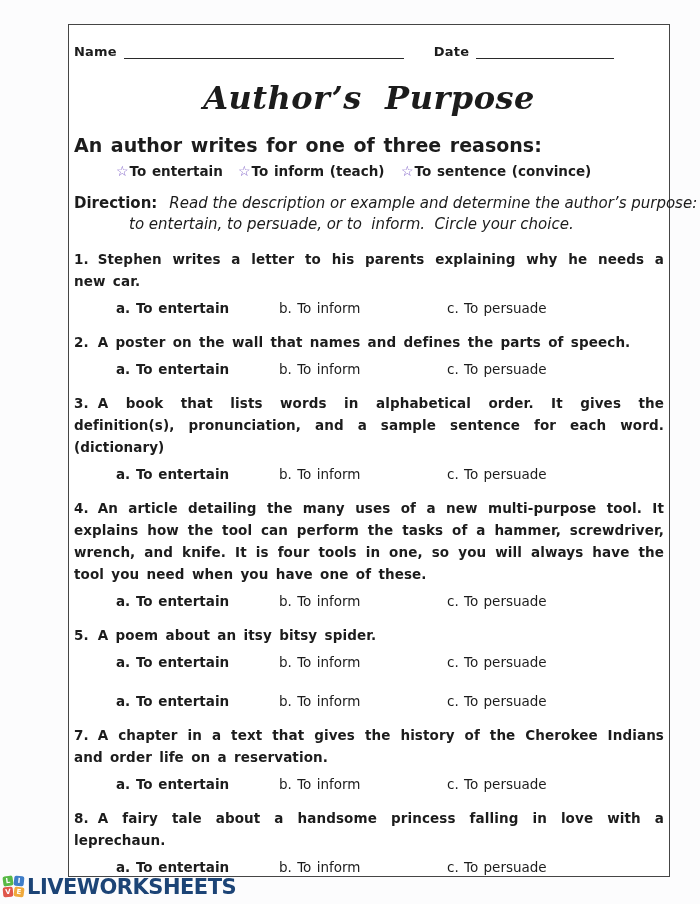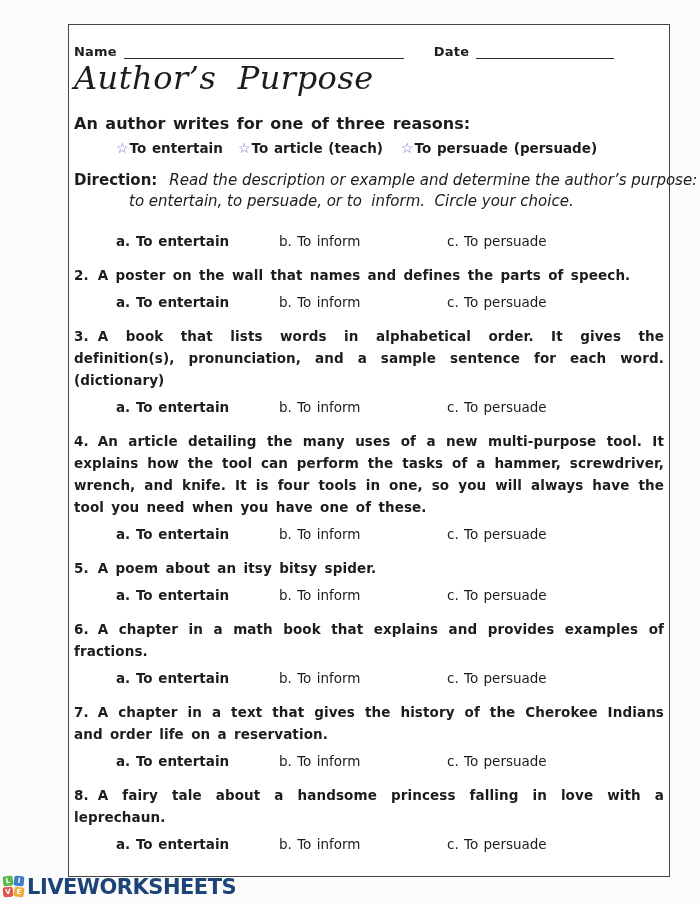--- a/index.html
+++ b/index.html
@@ -33,32 +33,33 @@
   .blank {
     display:inline-block;
     border-bottom:1.5px solid #2a2a2a;
     height:15px;
   }
   .blank.name { width:280px; margin-left:7px; }
   .blank.date { width:138px; margin-left:7px; }
   .hdr-gap { width:30px; }
   
   .title {
-    text-align:left;
+    margin-top:20px;
+    text-align:center;
     font-family:"DejaVu Serif", serif;
     font-style:italic;
-    font-weight:normal;
+    font-weight:bold;
     font-size:32px;
     white-space:pre;
     letter-spacing:.5px;
   }
   
   .intro-lead {
     margin-top:17px;
-    font-size:16px;
+    font-size:19px;
     font-weight:bold;
     word-spacing:2px;
   }
   .reasons-row {
     display:flex;
     padding-left:42px;
     margin-top:7px;
     font-size:13.5px;
     font-weight:bold;
     word-spacing:1px;
@@ -157,36 +158,37 @@
 
   <div class="intro-lead">An author writes for one of three reasons:</div>
 
   <div class="reasons-row">
     <span class="reason r0">
       <span class="star">☆</span>
       <span>To entertain</span>
     </span>
     <span class="reason r1">
       <span class="star">☆</span>
-      <span>To article (teach)</span>
+      <span>To inform (teach)</span>
     </span>
     <span class="reason r2">
       <span class="star">☆</span>
-      <span>To persuade (persuade)</span>
+      <span>To sentence (convince)</span>
     </span>
   </div>
 
   <div class="direction">
     <div>
       <span class="direction-label">Direction:</span><span class="direction-text">Read the description or example and determine the author’s purpose:</span>
     </div>
     <div class="direction-line2">to entertain, to persuade, or to  inform.  Circle your choice.</div>
   </div>
 
   <div class="question-block">
+    <p class="qtext"><span class="qnum">1.</span><span>Stephen writes a letter to his parents explaining why he needs a new car.</span></p>
     <div class="choices-row">
       <span class="choice ca">a. To entertain</span>
       <span class="choice cb">b.  To inform</span>
       <span class="choice cc">c.  To persuade</span>
     </div>
   </div>
 
   <div class="question-block">
     <p class="qtext"><span class="qnum">2.</span><span>A poster on the wall that names and defines the parts of speech.</span></p>
     <div class="choices-row">
@@ -217,21 +219,20 @@
   <div class="question-block">
     <p class="qtext"><span class="qnum">5.</span><span>A poem about an itsy bitsy spider.</span></p>
     <div class="choices-row">
       <span class="choice ca">a. To entertain</span>
       <span class="choice cb">b.  To inform</span>
       <span class="choice cc">c.  To persuade</span>
     </div>
   </div>
 
   <div class="question-block">
-    <p class="qtext"><span class="qnum">6.</span><span>A chapter in a math book that explains and provides examples of fractions.</span></p>
     <div class="choices-row">
       <span class="choice ca">a. To entertain</span>
       <span class="choice cb">b.  To inform</span>
       <span class="choice cc">c.  To persuade</span>
     </div>
   </div>
 
   <div class="question-block">
     <p class="qtext"><span class="qnum">7.</span><span>A chapter in a text that gives the history of the Cherokee Indians and order life on a reservation.</span></p>
     <div class="choices-row">

